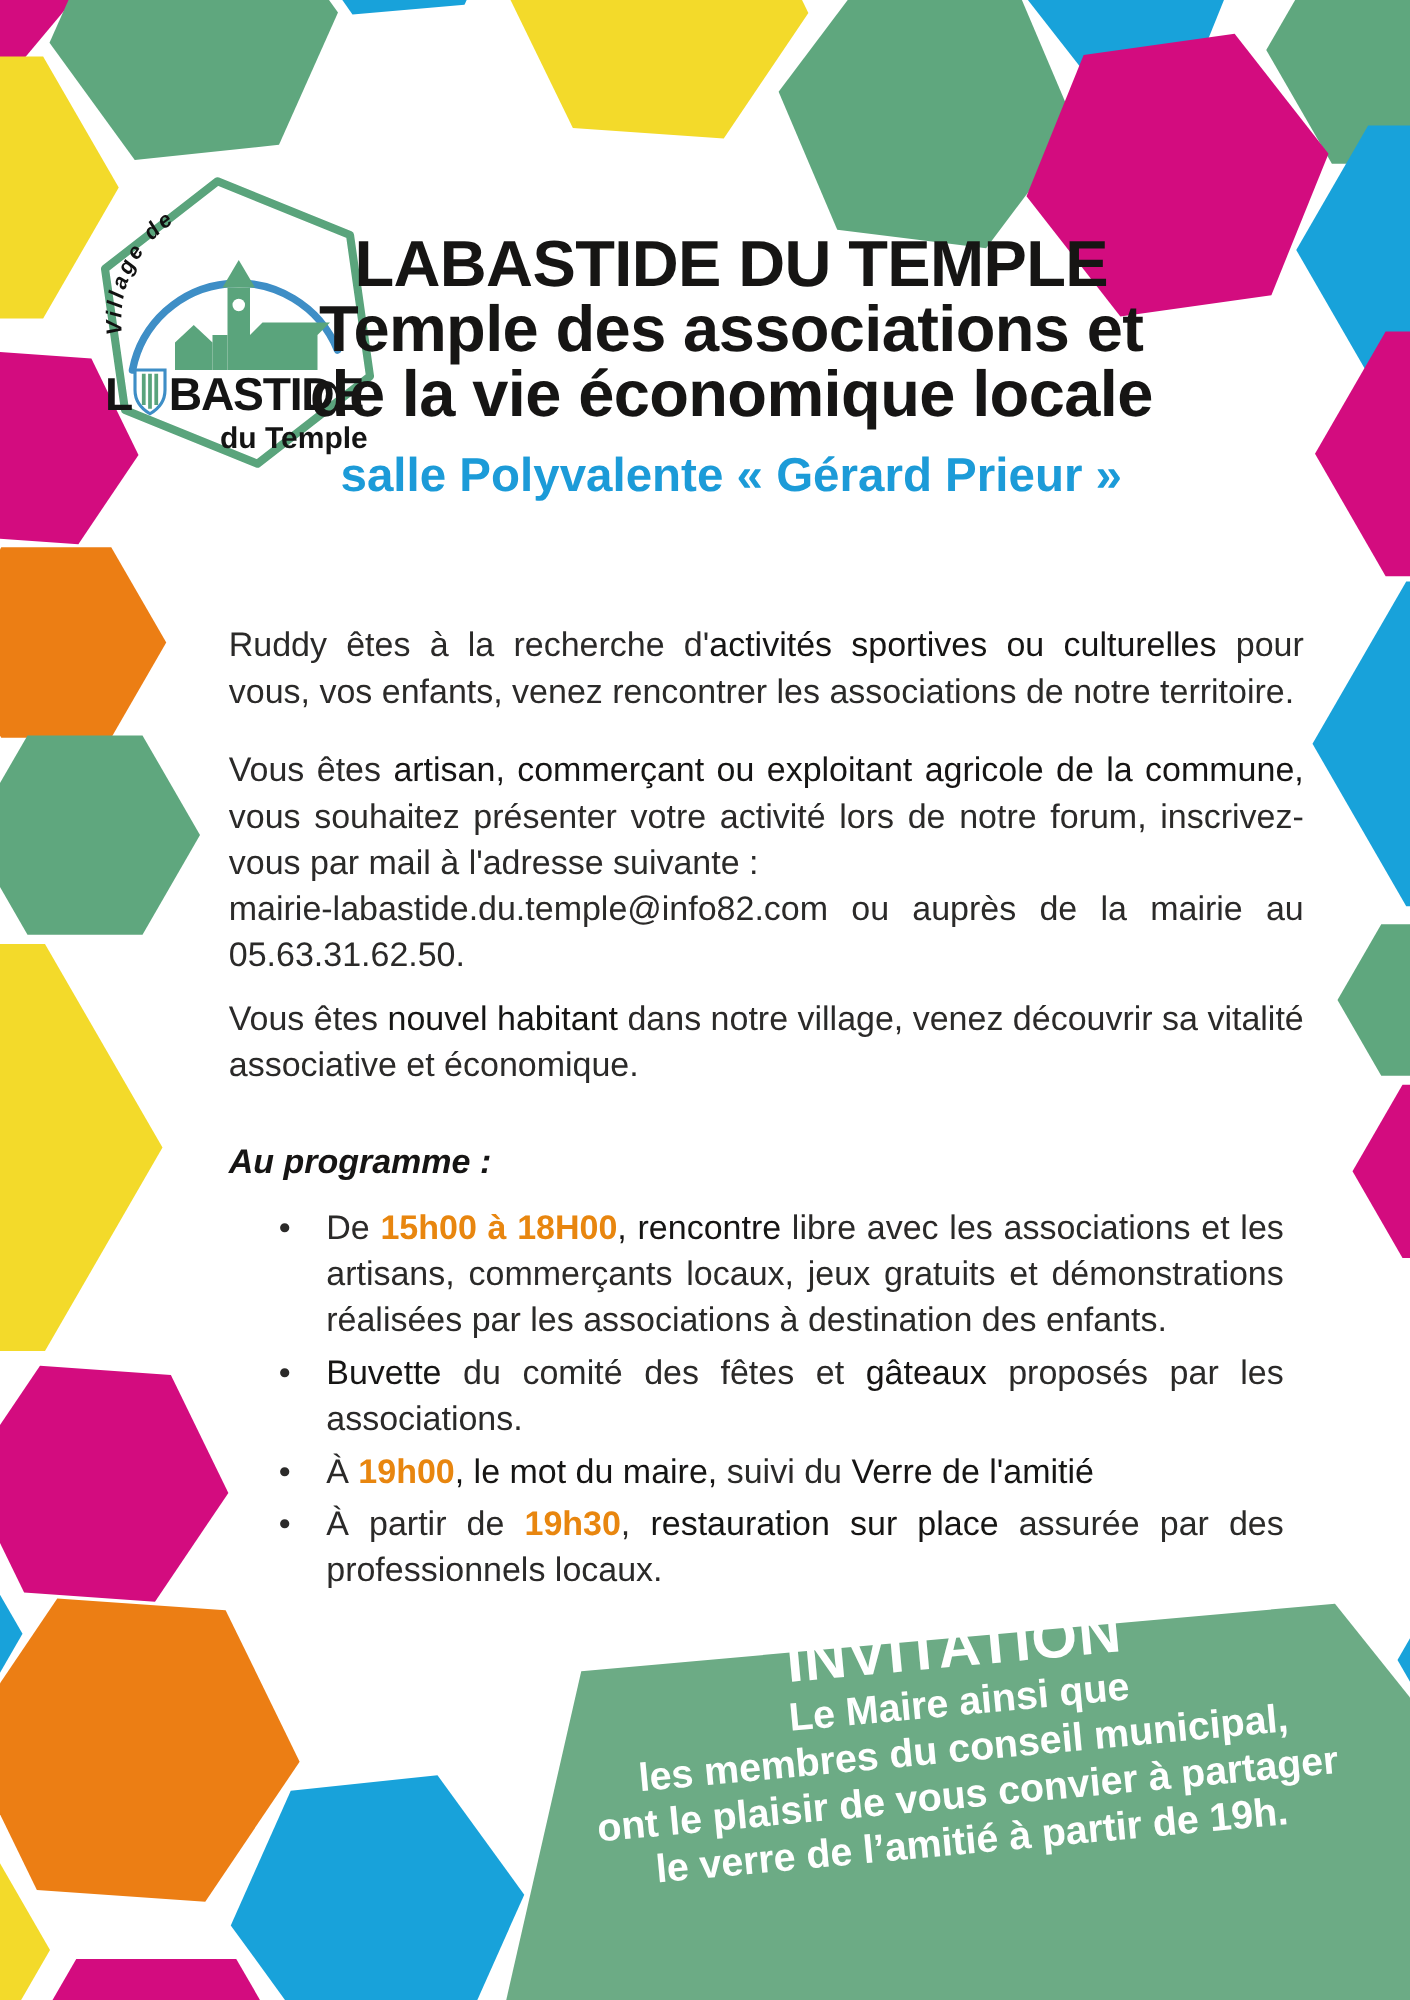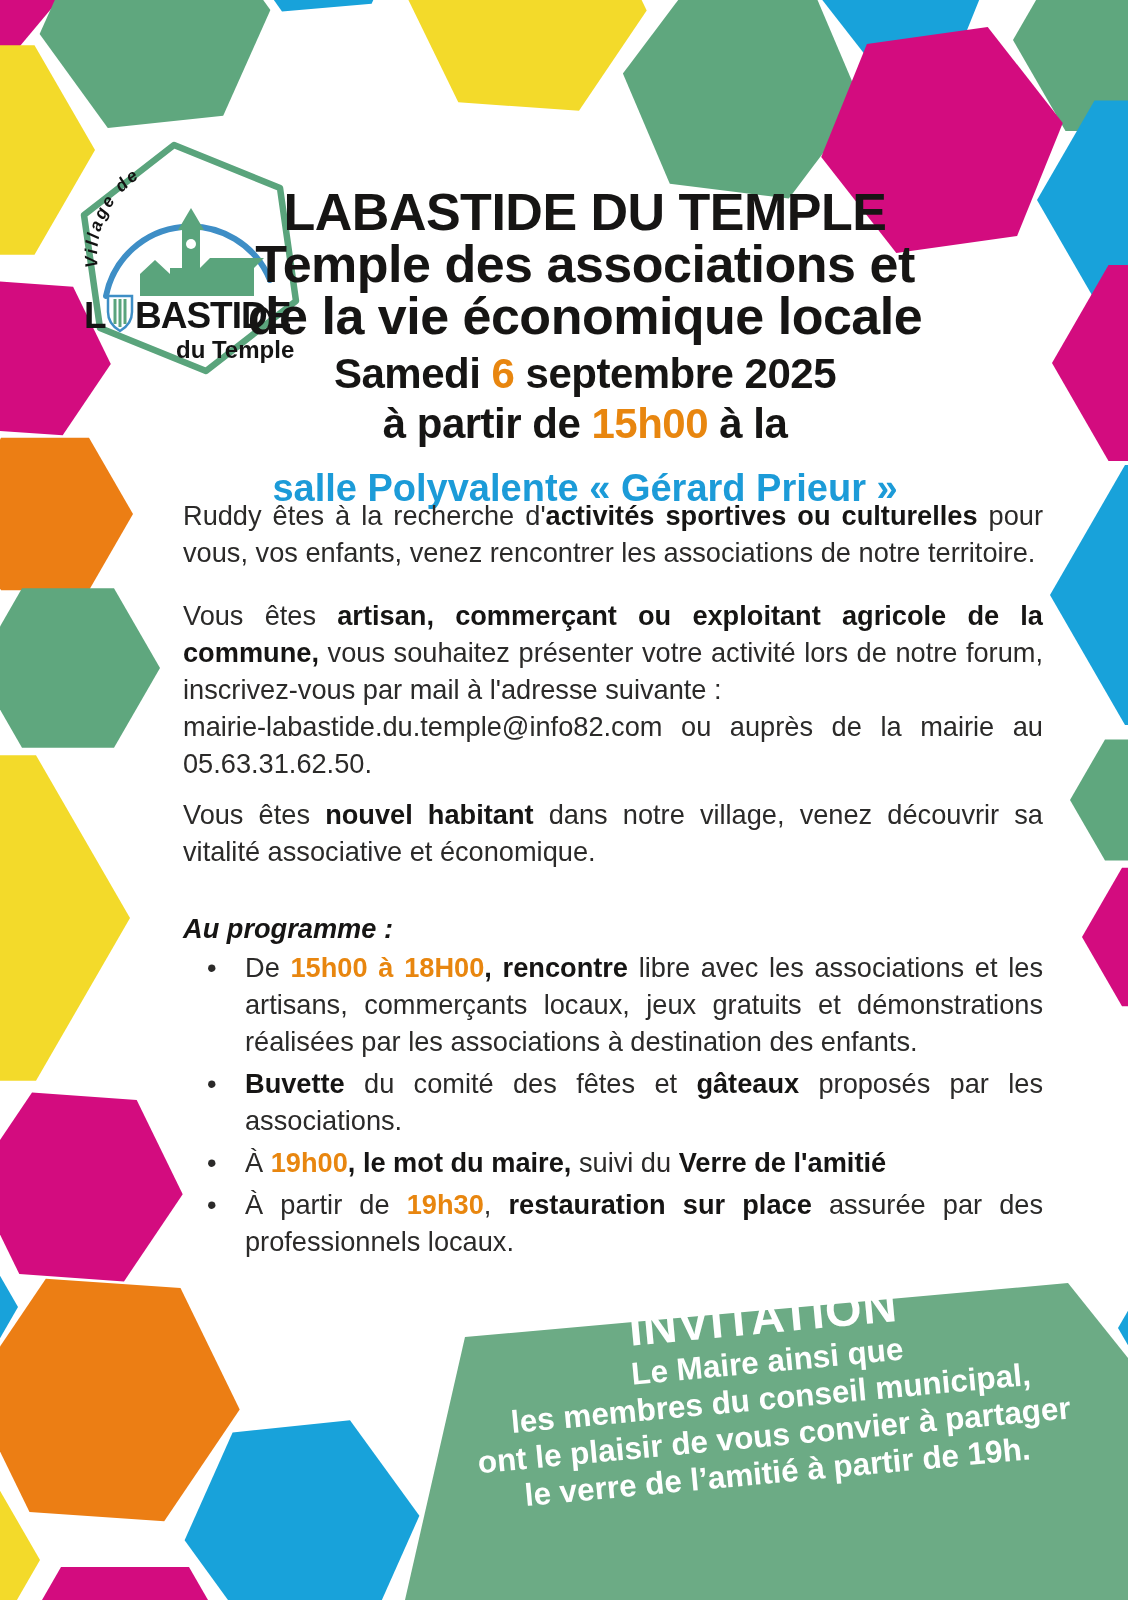--- a/index.html
+++ b/index.html
@@ -23,30 +23,30 @@
   
   #body-text{
     position:absolute;left:183px;top:497px;width:860px;z-index:3;
     color:var(--text_dark,#2b2a29);font-size:27.2px;line-height:37px;
   }
   #body-text p{margin:0;text-align:justify;}
   .p1{margin-bottom:26px !important;}
   .p2{margin-bottom:14px !important;}
   .p3{margin-bottom:40px !important;}
   #program-heading{font-weight:700;color:var(--bold_dark,#161514);margin-bottom:2px !important;text-align:left !important;font-style:italic;}
-  #program-list{list-style:none;margin:0;padding:0;}
+  #program-list{list-style:none;margin:16px;padding:0;}
   #program-list li{
     position:relative;padding-left:62px;margin-bottom:5px;text-align:justify;
   }
   #program-list li::before{
     content:"\2022";position:absolute;left:24px;top:0;color:#2b2a29;
   }
   #program-list li.no-justify{text-align:left;}
   #program-list li.gap-before{margin-top:12px;}
-  .s-b{font-weight:700;color:var(--bold_dark,#161514);}
+  .s-b{font-weight:400;color:var(--bold_dark,#161514);}
   .s-o{font-weight:700;color:var(--orange_text,#e8860f);}
 
   
   #banner-text{
     position:absolute;left:425px;top:1291px;width:690px;z-index:3;
     transform:rotate(-5.3deg);transform-origin:50% 50%;
     color:#ffffff;font-weight:700;text-align:center;
   }
   #banner-title{font-size:47px;line-height:52px;letter-spacing:1px;}
   .banner-line{font-size:31.5px;line-height:37px;}
@@ -115,24 +115,20 @@
       <line x1="17" y1="3" x2="17" y2="28" style="stroke:var(--logo_green,#5aa47c)" stroke-width="3"></line>
     </g>
     <text x="77" y="200" font-size="37" font-weight="bold" fill="#141414" letter-spacing="-1">BASTIDE</text>
     <text x="118" y="230" font-size="24" font-weight="bold" fill="#141414">du Temple</text>
   </svg>
 
   <div id="header">
     <div class="title-line">LABASTIDE DU TEMPLE</div>
     <div class="title-line">Temple des associations et</div>
     <div class="title-line">de la vie économique locale</div>
-    <div id="date-block">
-      <div class="when-line"><span>Samedi </span><span class="s-o">6</span><span> septembre 2025</span></div>
-      <div class="when-line"><span>à partir de </span><span class="s-o">15h00</span><span> à la</span></div>
-    </div>
     <div id="venue-line">salle Polyvalente « Gérard Prieur »</div>
   </div>
 
   <div id="body-text">
     <p class="p1"><span>Ruddy êtes à la recherche d'</span><span class="s-b">activités sportives ou culturelles</span><span> pour vous, vos enfants, venez rencontrer les associations de notre territoire.</span></p>
     <p class="p2"><span>Vous êtes </span><span class="s-b">artisan, commerçant ou exploitant agricole de la commune,</span><span> vous souhaitez présenter votre activité lors de notre forum, inscrivez-vous par mail à l'adresse suivante :</span><br><span>mairie-labastide.du.temple@info82.com ou auprès de la mairie au 05.63.31.62.50.</span></p>
     <p class="p3"><span>Vous êtes </span><span class="s-b">nouvel habitant</span><span> dans notre village, venez découvrir sa vitalité associative et économique.</span></p>
     <p id="program-heading">Au programme :</p>
     <ul id="program-list">
       <li><span>De </span><span class="s-o">15h00 à 18H00</span><span class="s-b">, </span><span class="s-b">rencontre</span><span> libre avec les associations et les artisans, commerçants locaux, jeux gratuits et démonstrations réalisées par les associations à destination des enfants.</span></li>

